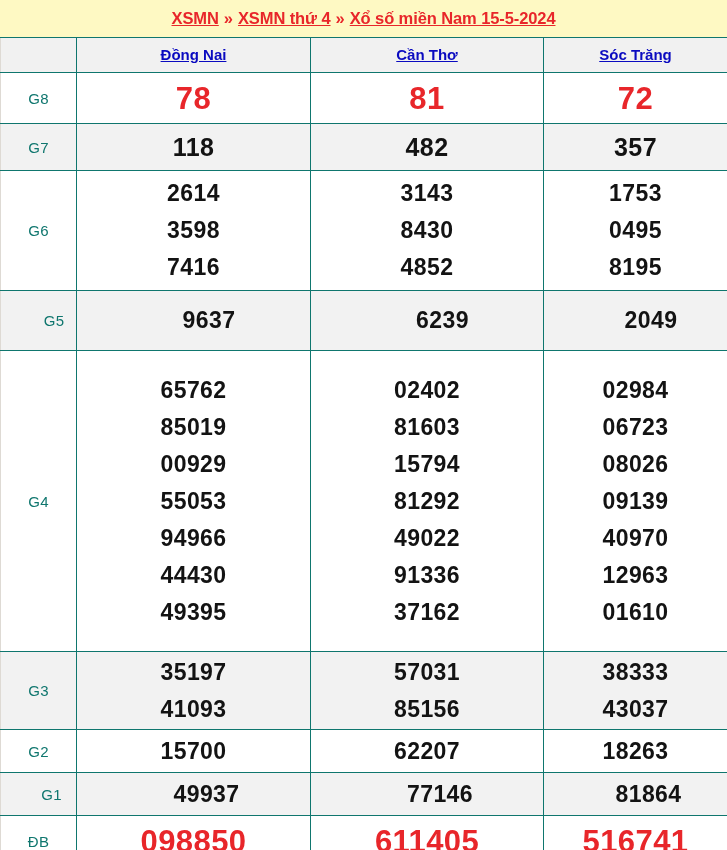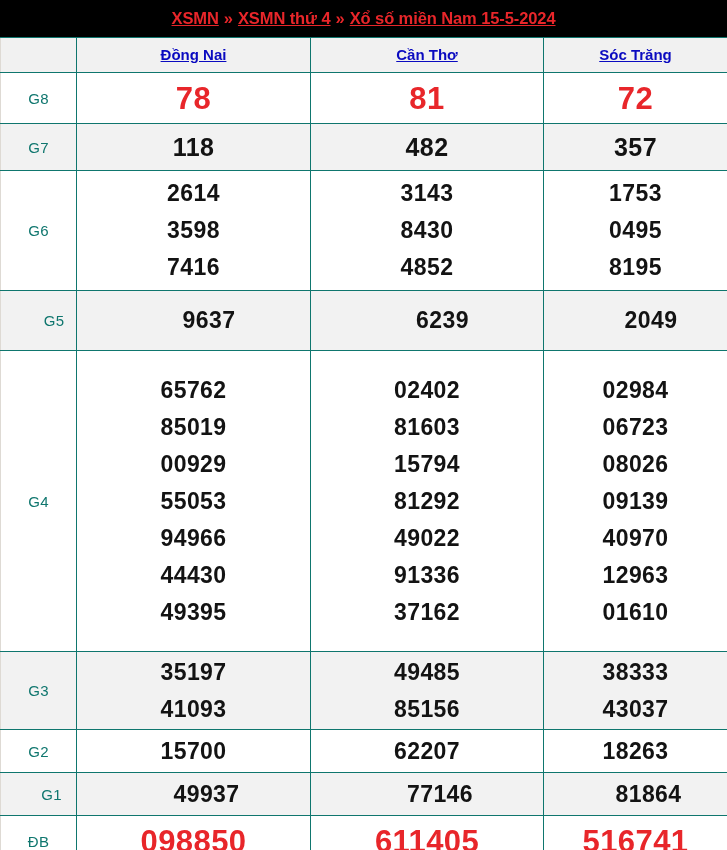--- a/index.html
+++ b/index.html
@@ -13,21 +13,21 @@
     width: 727px;
     height: 850px;
     position: relative;
     background: #ffffff;
     overflow: hidden;
   }
 
   
   .breadcrumb-bar {
     height: 37px;
-    background: #000000;
+    background: #fef9c3;
     display: flex;
     align-items: center;
     justify-content: center;
     white-space: nowrap;
     overflow: hidden;
   }
   .crumb-link {
     color: #e8262a;
     font-size: 16.5px;
     font-weight: bold;
@@ -248,21 +248,21 @@
           </td>
       </tr>
 
       <tr class="row-g3 band-gray">
         <td class="label-cell">G3</td>
         <td class="num-cell">
             <span class="num-line">35197</span>
             <span class="num-line">41093</span>
           </td>
         <td class="num-cell">
-            <span class="num-line">49485</span>
+            <span class="num-line">57031</span>
             <span class="num-line">85156</span>
           </td>
         <td class="num-cell">
             <span class="num-line">38333</span>
             <span class="num-line">43037</span>
           </td>
       </tr>
 
       <tr class="row-g2 band-white">
         <td class="label-cell">G2</td>

